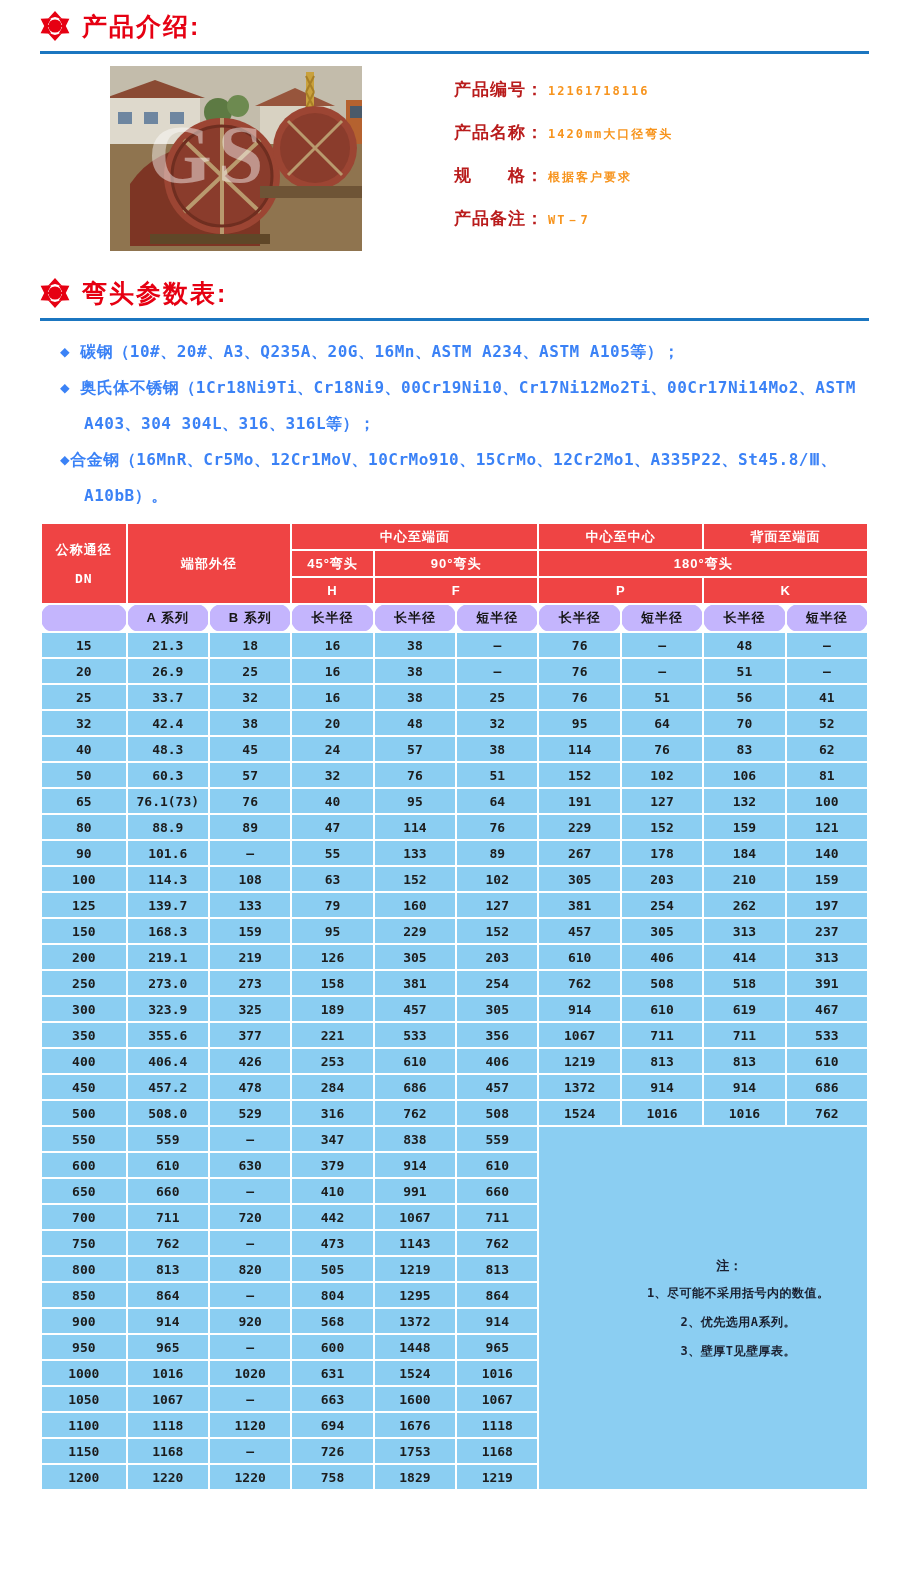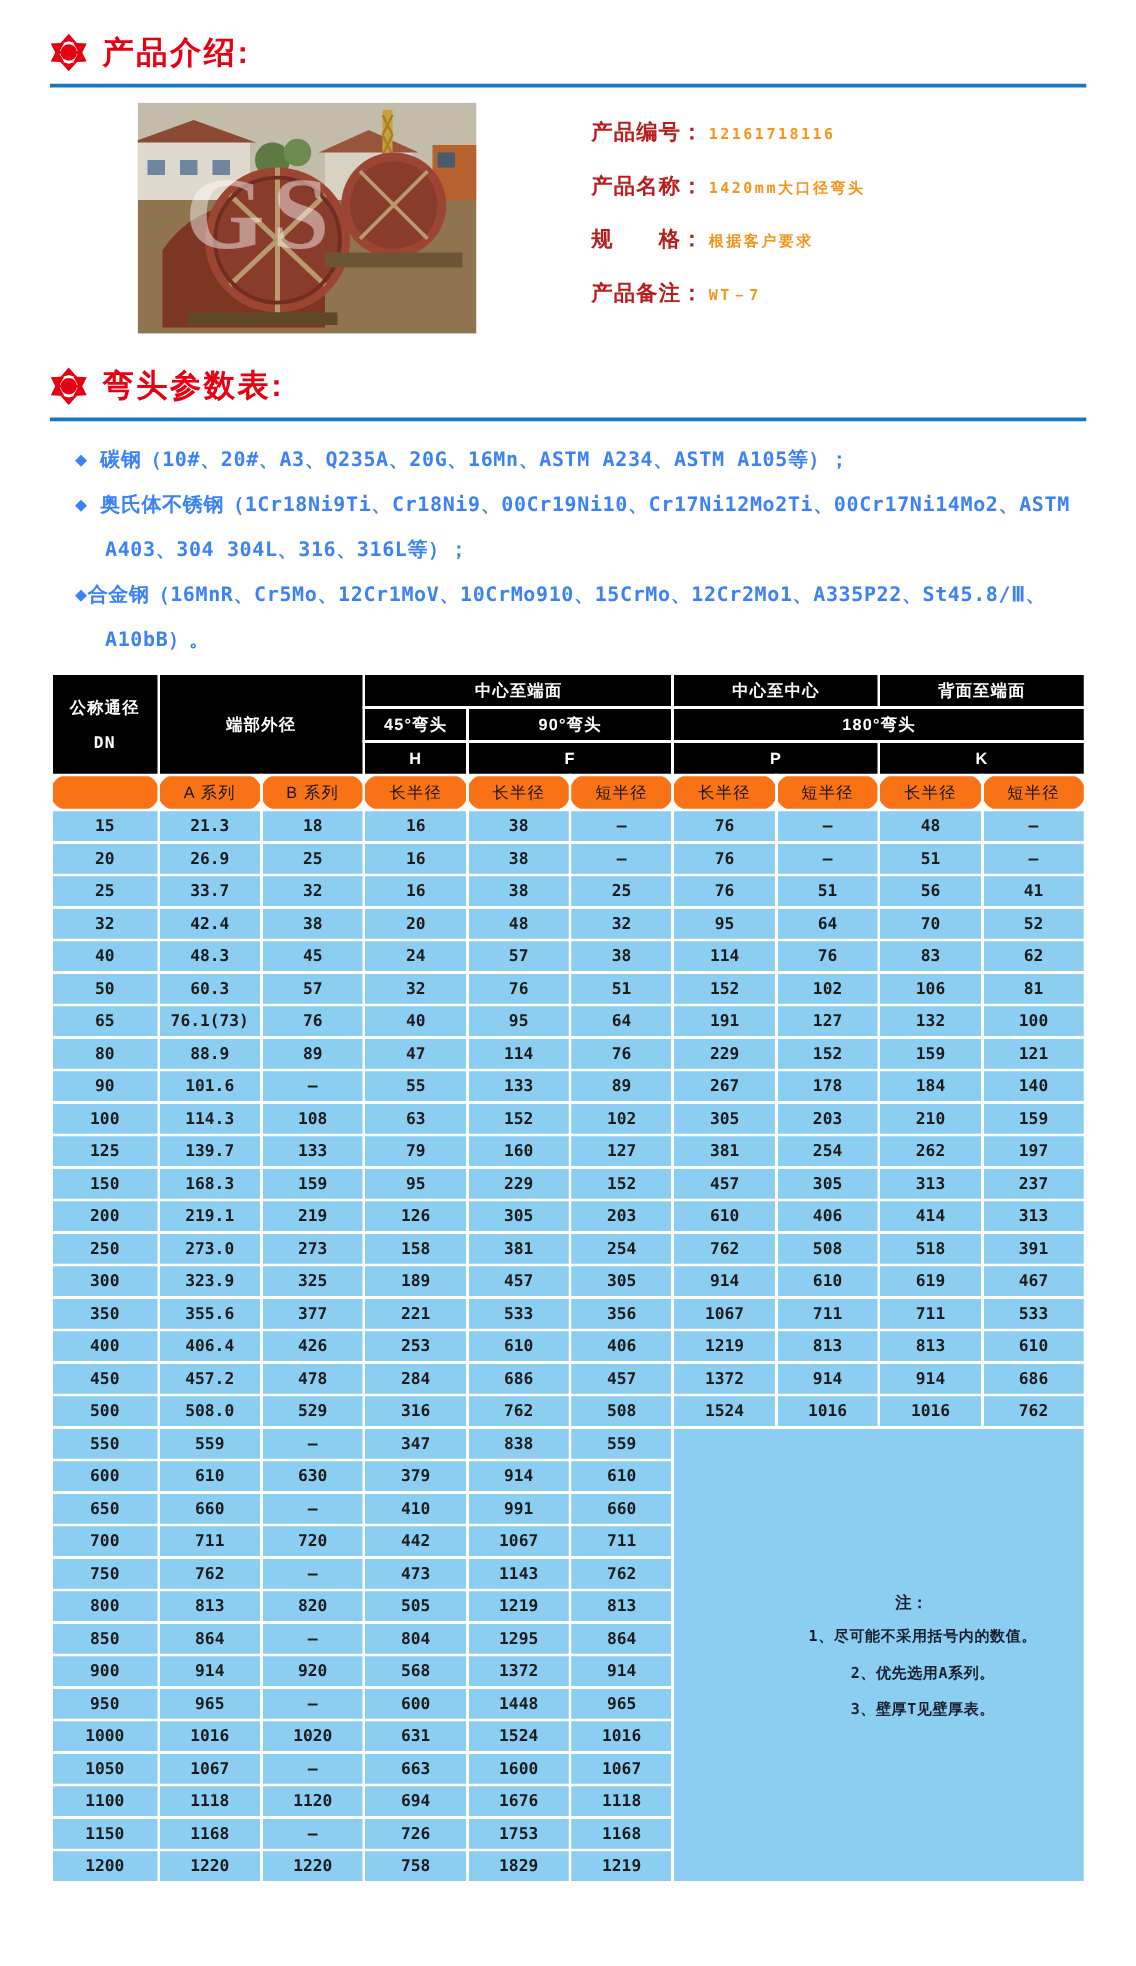--- a/index.html
+++ b/index.html
@@ -4,21 +4,21 @@
 <style>
   * { box-sizing: border-box; }
   html,body { margin:0; padding:0; }
   body {
     width: 909px; height: 1573px;
     background: #ffffff;
     font-family: "Liberation Sans", sans-serif;
     color: #111;
     overflow: hidden;
   }
-  .content { padding-top: 24px; }
+  .content { padding-top: 8px; }
 
   
   .section-heading {
     margin: 0 40px;
     display: flex; align-items: center; gap: 12px;
     border-bottom: 3px solid #1b76c0;
     padding-bottom: 9px;
   }
   .section-heading .star { flex: 0 0 auto; width: 30px; height: 32px; }
   .section-heading .title {
@@ -26,21 +26,21 @@
     letter-spacing: 2px; line-height: 1;
     font-family: "Liberation Sans", sans-serif;
   }
   .mt1 { margin-top: 2px; }
   .mt2 { margin-top: 26px; }
   .mt3 { margin-top: 24px; }
 
   
   .product-section { display: flex; margin: 12px 40px 0 110px; }
   .photo {
-    width: 271px; height: 185px; flex: 0 0 auto;
+    width: 252px; height: 185px; flex: 0 0 auto;
     position: relative; overflow: hidden;
   }
   .product-info { margin-left: 92px; padding-top: 12px; }
   .info-row { margin-bottom: 20px; white-space: nowrap; }
   .info-label { font-size: 17px; font-weight: bold; color: #b91c1c; letter-spacing: 1px; }
   .info-value {
     font-size: 12px; font-weight: bold; color: #f7941d;
     letter-spacing: 2px; margin-left: 4px;
     font-family: "DejaVu Sans Mono", monospace;
   }
@@ -58,27 +58,27 @@
   
   table.spec {
     border-collapse: collapse; table-layout: fixed;
     margin: 16px 0 0 40px; width: 829px;
   }
   table.spec th, table.spec td {
     border: 2px solid #ffffff; text-align: center;
     padding: 0; overflow: hidden;
   }
   th.hdark {
-    background: #000000; color: #ffffff;
+    background: #ef4444; color: #ffffff;
     font-size: 13px; font-weight: bold; letter-spacing: 1px;
     height: 27px;
   }
   th.hlight {
-    background: #f97316; color: #161616;
-    font-size: 13px; font-weight: normal; letter-spacing: 1px;
+    background: #c4b5fd; color: #161616;
+    font-size: 13px; font-weight: bold; letter-spacing: 1px;
     height: 28px;
     border-radius: 13px;
   }
   .dn-cell div { line-height: 17px; }
   .dn-cell .dn2 { margin-top: 12px; font-family: "DejaVu Sans Mono", monospace; }
   table.spec tbody td {
     background: #8bcef2; color: #1c1c1c;
     font-size: 13px; font-weight: bold;
     font-family: "DejaVu Sans Mono", monospace;
     height: 26px;

